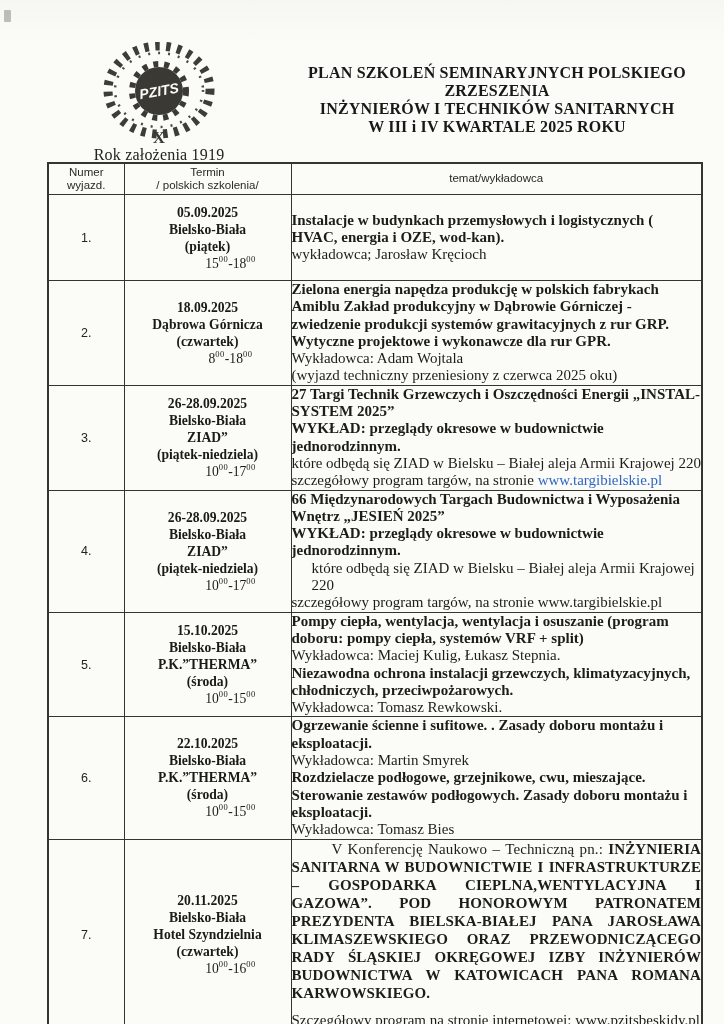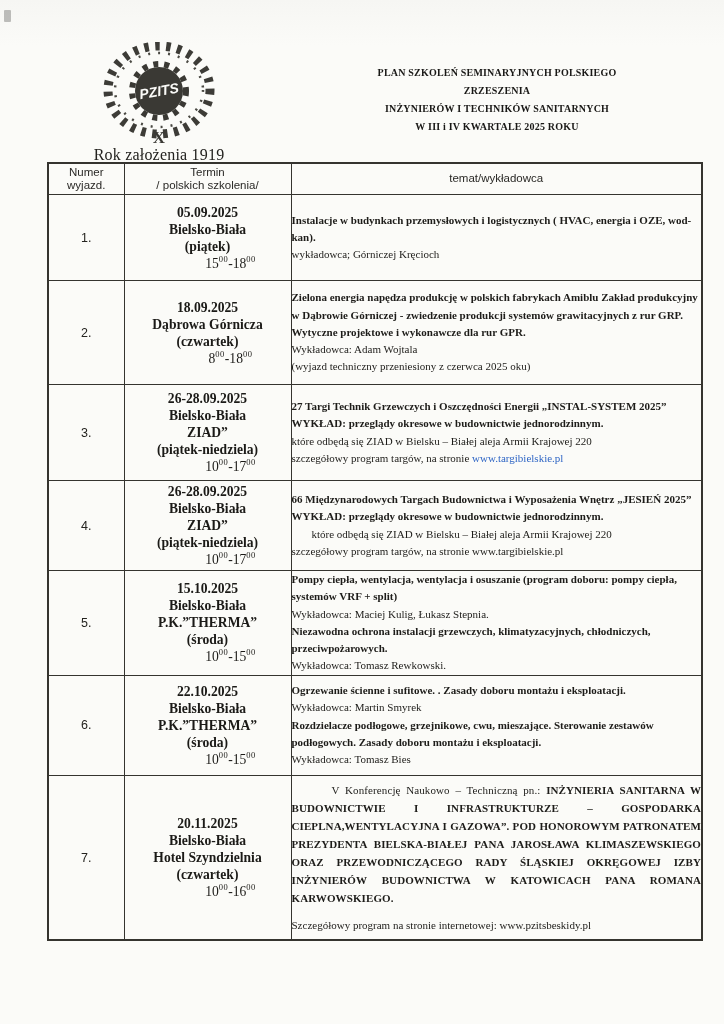--- a/index.html
+++ b/index.html
@@ -16,21 +16,21 @@
   .scan-mark{
     position:absolute;left:4px;top:10px;width:7px;height:12px;
     background:#8b8b86;opacity:.55;border-radius:1px;
   }
   
   .logo-block{position:absolute;left:86px;top:42px;width:146px;text-align:center;}
   .logo-block svg{display:block;margin:0 auto;}
   .founding{font-size:16px;margin-top:0;color:#23221f;letter-spacing:.2px;}
   .title-block{
     position:absolute;left:286px;top:64px;width:422px;
-    text-align:center;font-weight:bold;font-size:10px;line-height:18px;
+    text-align:center;font-weight:bold;font-size:16px;line-height:18px;
     color:#191816;letter-spacing:.2px;
   }
   
   .doc-table{
     position:absolute;left:47px;top:162px;width:654px;
     border-collapse:collapse;table-layout:fixed;
     border:2px solid #35342f;
   }
   .doc-table td,.doc-table th{
     border:1.5px solid #35342f;
@@ -50,21 +50,21 @@
   tbody tr:nth-child(7){height:165px;}
   .col-num{
     text-align:center;font-family:"Liberation Sans", sans-serif;
     font-size:12.5px;color:#24231f;
   }
   .col-when{text-align:center;font-weight:bold;font-size:13.6px;line-height:17px;color:#1b1a17;padding:2px 4px;}
   .when-line.plain{font-weight:normal;padding-left:46px;}
   sup.hrs{font-size:8.5px;vertical-align:super;letter-spacing:.5px;line-height:0;}
   .col-topic{
     vertical-align:top;padding:2px 9px 4px 11px;
-    font-size:11px;line-height:17.3px;color:#1d1c19;
+    font-size:15px;line-height:17.3px;color:#1d1c19;
   }
   .para{margin:0 0 0 0;}
   .para.inset{padding-left:20px;}
   .para.indent{text-indent:40px;}
   .para.justify{text-align:justify;line-height:18.1px;letter-spacing:.1px;}
   .para.gap{margin-top:10px;}
   .link{color:#2f66c5;text-decoration:none;cursor:pointer;}
 </style>
 </head>
 <body>
@@ -114,21 +114,21 @@
         <tr>
           <td class="col-num">1.</td>
           <td class="col-when">
             <div class="when-line">05.09.2025</div>
             <div class="when-line">Bielsko-Biała</div>
             <div class="when-line">(piątek)</div>
             <div class="when-line plain">15<sup class="hrs">00</sup>-18<sup class="hrs">00</sup></div>
           </td>
           <td class="col-topic">
             <div class="para"><span style="font-weight: bold;">Instalacje w budynkach przemysłowych i logistycznych ( HVAC, energia i OZE, wod-kan).</span></div>
-            <div class="para"><span>wykładowca; Górniczej Kręcioch</span></div>
+            <div class="para"><span>wykładowca; Jarosław Kręcioch</span></div>
           </td>
         </tr>
         <tr>
           <td class="col-num">2.</td>
           <td class="col-when">
             <div class="when-line">18.09.2025</div>
             <div class="when-line">Dąbrowa Górnicza</div>
             <div class="when-line">(czwartek)</div>
             <div class="when-line plain">8<sup class="hrs">00</sup>-18<sup class="hrs">00</sup></div>
           </td>

